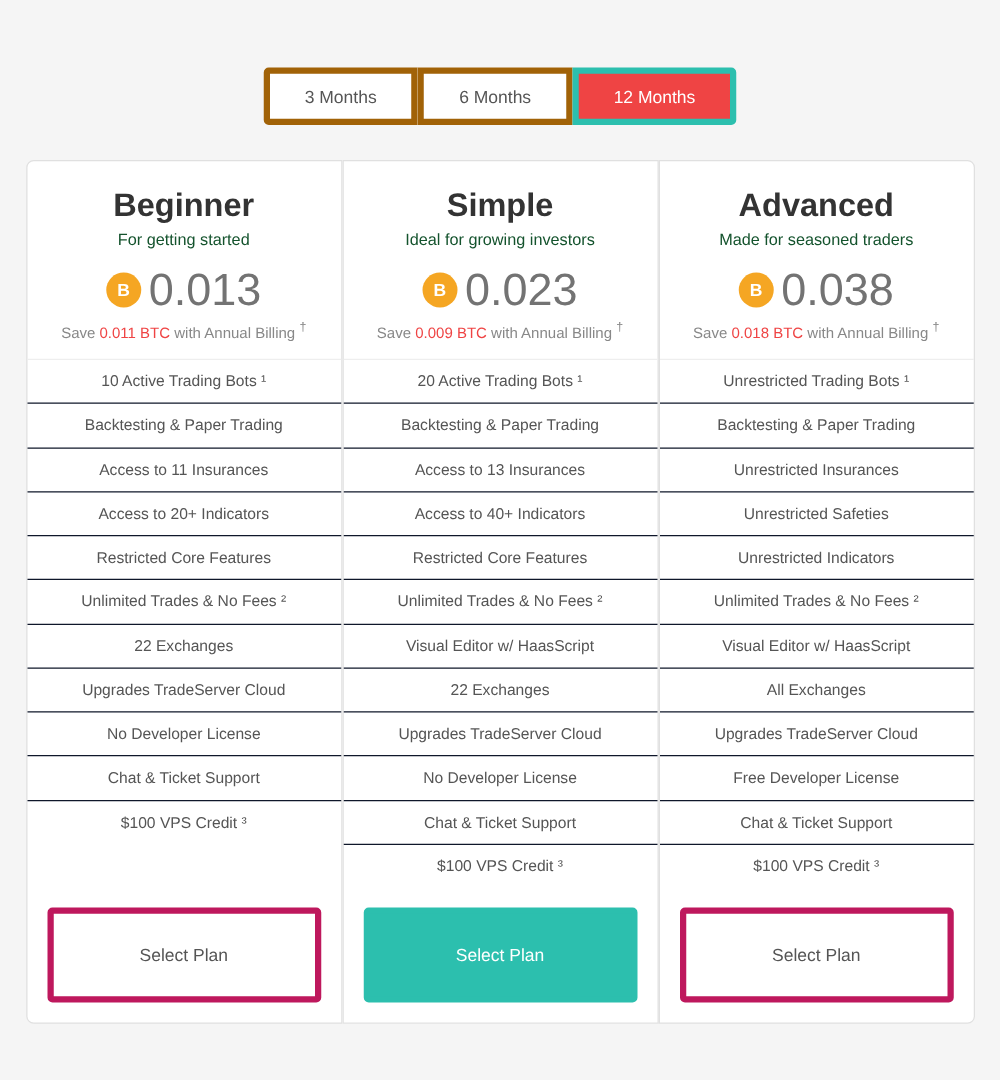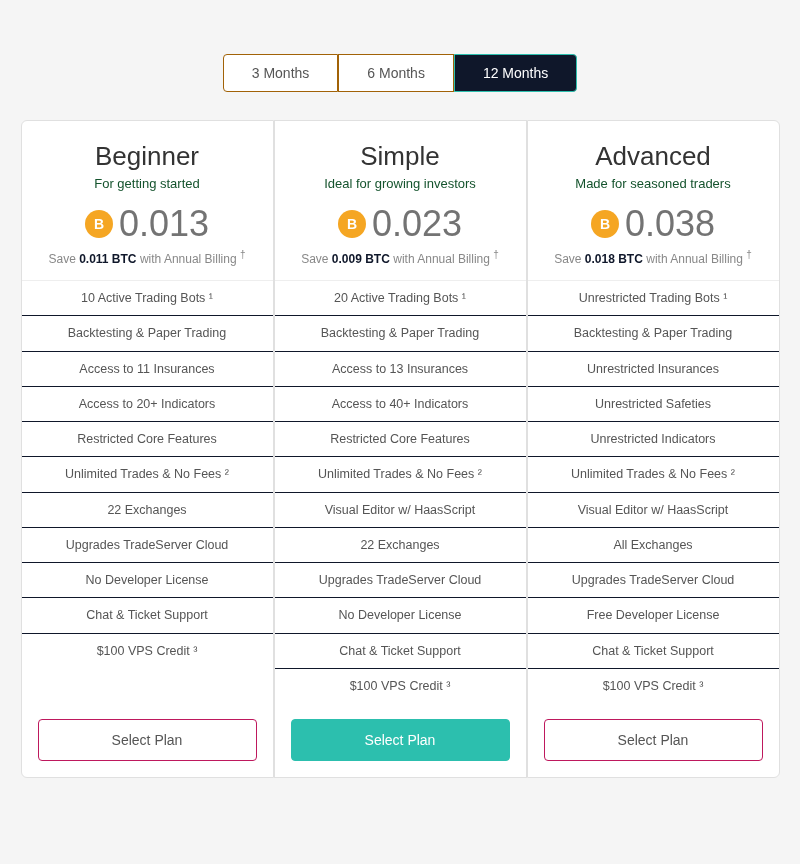--- a/index.html
+++ b/index.html
@@ -24,30 +24,30 @@
       font-size: 14px;
       color: #888;
     }
     .tab-group {
       display: flex;
       justify-content: center;
       margin-bottom: 28px;
     }
     .tab {
       padding: 10px 28px;
-      border: 1px solid #a16207;
+      border: 5px solid #a16207;
       background: #fff;
       font-size: 14px;
       cursor: pointer;
       color: #555;
     }
     .tab:first-child { border-radius: 4px 0 0 4px; }
     .tab:last-child { border-radius: 0 4px 4px 0; }
     .tab.active {
-      background: #0f172a;
+      background: #ef4444;
       color: #fff;
       border-color: #2cbfae;
     }
     .plans-container {
       display: flex;
       justify-content: center;
       gap: 0;
       max-width: 780px;
       margin: 0 auto;
     }
@@ -61,21 +61,21 @@
     }
     .plan-card:first-child { border-radius: 6px 0 0 6px; }
     .plan-card:last-child { border-radius: 0 6px 6px 0; }
     .plan-header {
       text-align: center;
       padding: 20px 16px 12px;
       border-bottom: 1px solid #eee;
     }
     .plan-name {
       font-size: 26px;
-      font-weight: 400;
+      font-weight: 700;
       color: #333;
       margin-bottom: 4px;
     }
     .plan-desc {
       font-size: 13px;
       color: #14532d;
       margin-bottom: 12px;
     }
     .plan-price-row {
       display: flex;
@@ -101,43 +101,43 @@
       font-size: 36px;
       font-weight: 300;
       color: #737373;
     }
     .plan-save {
       font-size: 12px;
       color: #888;
       margin-bottom: 2px;
     }
     .plan-save strong {
-      font-weight: 700;
-      color: #0f172a;
+      font-weight: 400;
+      color: #ef4444;
     }
     .features-list {
       flex: 1;
     }
     .feature-row {
       text-align: center;
       padding: 9px 12px;
       font-size: 12.5px;
       color: #555;
       border-bottom: 1px solid #0f172a;
       line-height: 1.3;
     }
     .feature-row:last-child { border-bottom: none; }
     .plan-footer {
       padding: 16px;
       text-align: center;
     }
     .select-btn {
       width: 100%;
-      padding: 12px;
-      border: 1px solid #be185d;
+      padding: 25px;
+      border: 5px solid #be185d;
       background: #fff;
       color: #555;
       font-size: 14px;
       border-radius: 4px;
       cursor: pointer;
     }
     .select-btn.highlighted {
       background: #2cbfae;
       border-color: #2cbfae;
       color: #fff;

